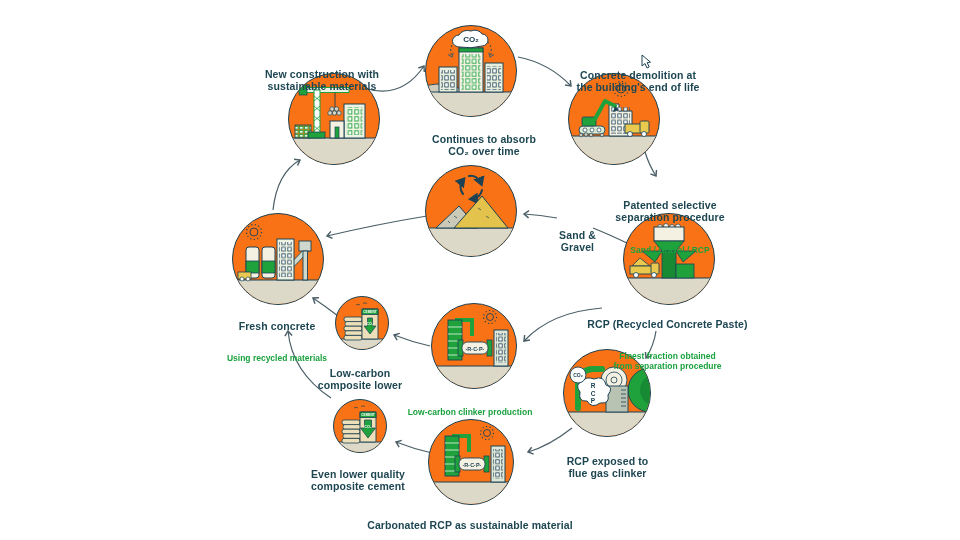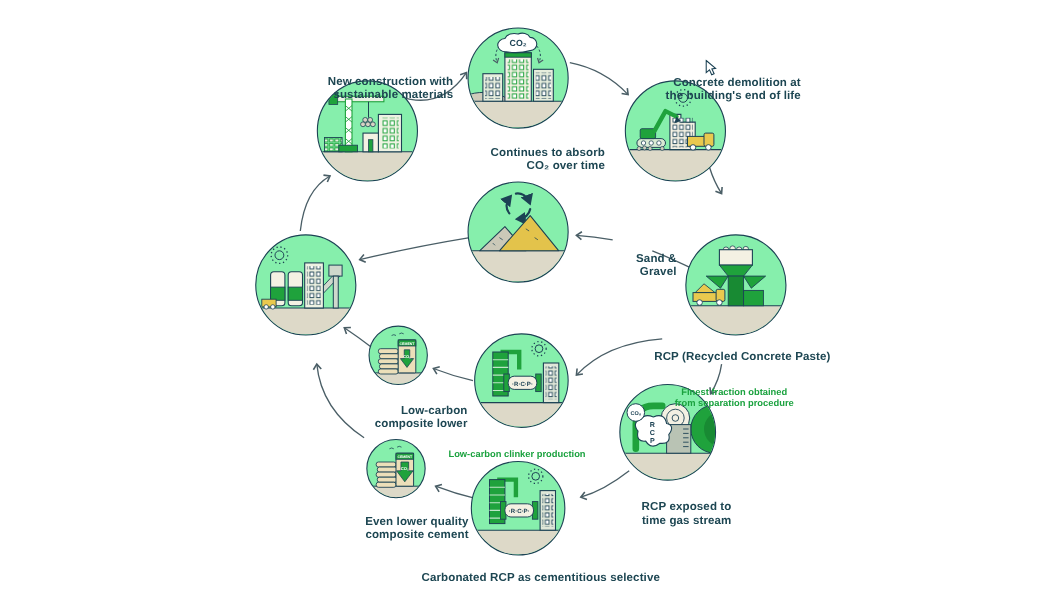--- a/index.html
+++ b/index.html
@@ -6,26 +6,26 @@
   body {
     width:960px; height:540px; background:#ffffff;
     font-family:"Liberation Sans", sans-serif;
     position:relative; overflow:hidden;
   }
   .stage { position:absolute; inset:0; }
   .arrows { position:absolute; left:0; top:0; pointer-events:none; }
   .arr { fill:none; stroke:#4a5e66; stroke-width:1.2; }
   .node {
     position:absolute; border-radius:50%;
-    background:#86efac; border:1.5px solid #1c4254;
+    background:#f97316; border:1.5px solid #1c4254;
     overflow:hidden;
   }
   .node svg { display:block; width:100%; height:100%; }
   .lbl { position:absolute; text-align:center; line-height:1.18; white-space:pre-line; }
-  .lbl .main { display:block; color:#1d4652; font-weight:bold; font-size:10.5px; letter-spacing:.1px;text-align:right; }
+  .lbl .main { display:block; color:#1d4652; font-weight:bold; font-size:10.5px; letter-spacing:.1px; }
   .lbl .sub  { display:block; color:#1ba23f; font-weight:bold; font-size:8.5px; margin-top:2px; }
   svg text { font-family:"Liberation Sans", sans-serif; font-weight:bold; }
   .cursor { position:absolute; left:641px; top:54px; }
 </style>
 </head>
 <body>
 
 <div class="stage">
 
   <svg class="arrows" width="960" height="540">
@@ -323,65 +323,74 @@
       <rect x="30" y="38" width="26" height="12" rx="5.5" fill="#f4f1e3" stroke="#1c4254" stroke-width="0.9"></rect>
       <text x="43" y="46.5" font-size="5.5" fill="#1c4254" text-anchor="middle">·R·C·P·</text>
     </svg>
   </div>
 
   <div class="lbl" style="left:232px;top:49px;width:180px">
     <span class="main">New construction with
 sustainable materials</span>
   </div>
 
-  <div class="lbl" style="left:390px;top:114px;width:160px">
+  <div class="lbl" style="left:404px;top:114px;width:160px">
     <span class="main">Continues to absorb
 CO₂ over time</span>
   </div>
 
   <div class="lbl" style="left:548px;top:50px;width:180px">
     <span class="main">Concrete demolition at
 the building's end of life</span>
   </div>
 
+  <div class="lbl" style="left:585px;top:180px;width:170px">
+    <span class="main">Patented selective
+separation procedure</span>
+    <span class="sub">Sand / Gravel / RCP</span>
+  </div>
 
 
   <div class="lbl" style="left:540px;top:210px;width:75px">
     <span class="main">Sand &amp;
 Gravel</span>
   </div>
 
   <div class="lbl" style="left:580px;top:299px;width:175px">
     <span class="main">RCP (Recycled Concrete Paste)</span>
     <span class="sub">Finest fraction obtained
 from separation procedure</span>
   </div>
 
   <div class="lbl" style="left:550px;top:436px;width:115px">
     <span class="main">RCP exposed to
-time gas stream</span>
+flue gas clinker</span>
   </div>
 
   <div class="lbl" style="left:370px;top:386px;width:200px">
     <span class="sub">Low-carbon clinker production</span>
   </div>
 
   <div class="lbl" style="left:295px;top:348px;width:130px">
     <span class="main">Low-carbon
 composite lower</span>
   </div>
 
   <div class="lbl" style="left:290px;top:449px;width:136px">
     <span class="main">Even lower quality
 composite cement</span>
   </div>
 
   <div class="lbl" style="left:340px;top:500px;width:260px">
-    <span class="main">Carbonated RCP as cementitious selective</span>
+    <span class="main">Carbonated RCP as sustainable material</span>
     
   </div>
 
+  <div class="lbl" style="left:202px;top:301px;width:150px">
+    <span class="main">Fresh concrete</span>
+    <span class="sub">Using recycled materials</span>
+  </div>
 
   <svg class="cursor" width="12" height="16">
     <polygon points="1,1 1,12 4,9.5 6,14 8.2,13 6.2,8.6 9.5,8.2" fill="#ffffff" stroke="#1c4254" stroke-width="1"></polygon>
   </svg>
 
 </div>
 
 </body></html>

